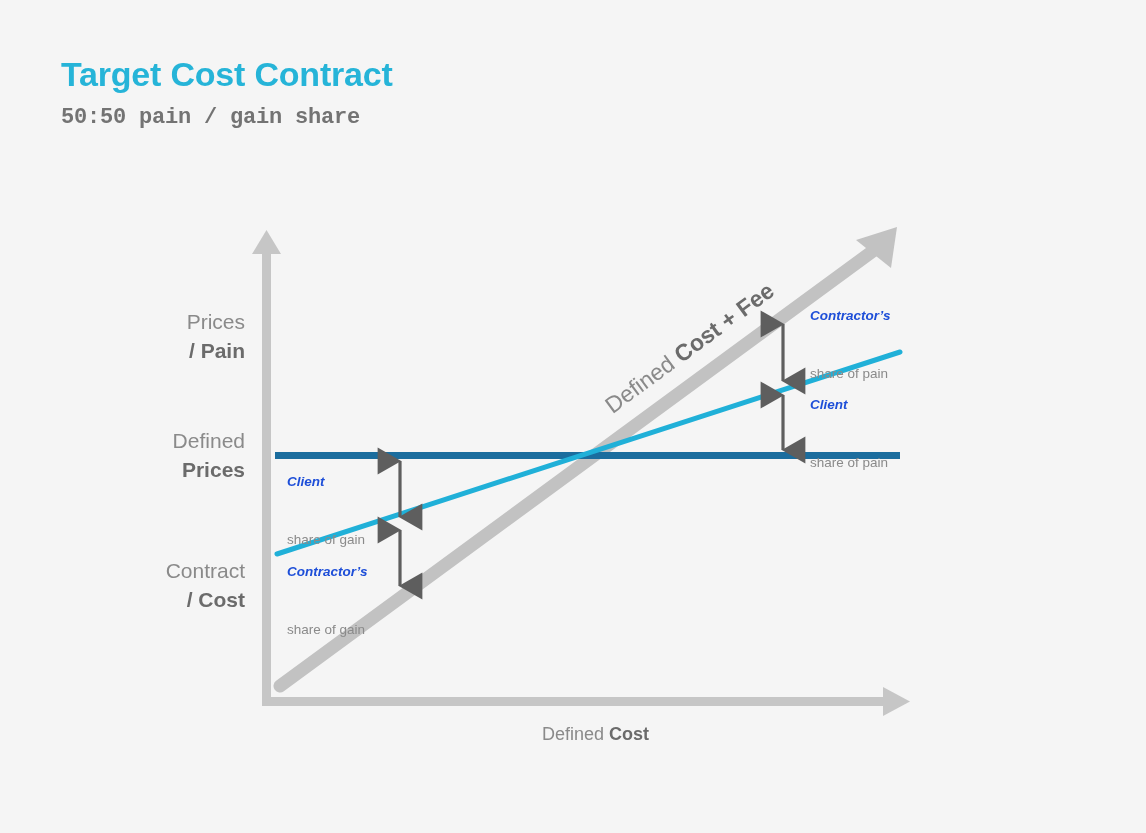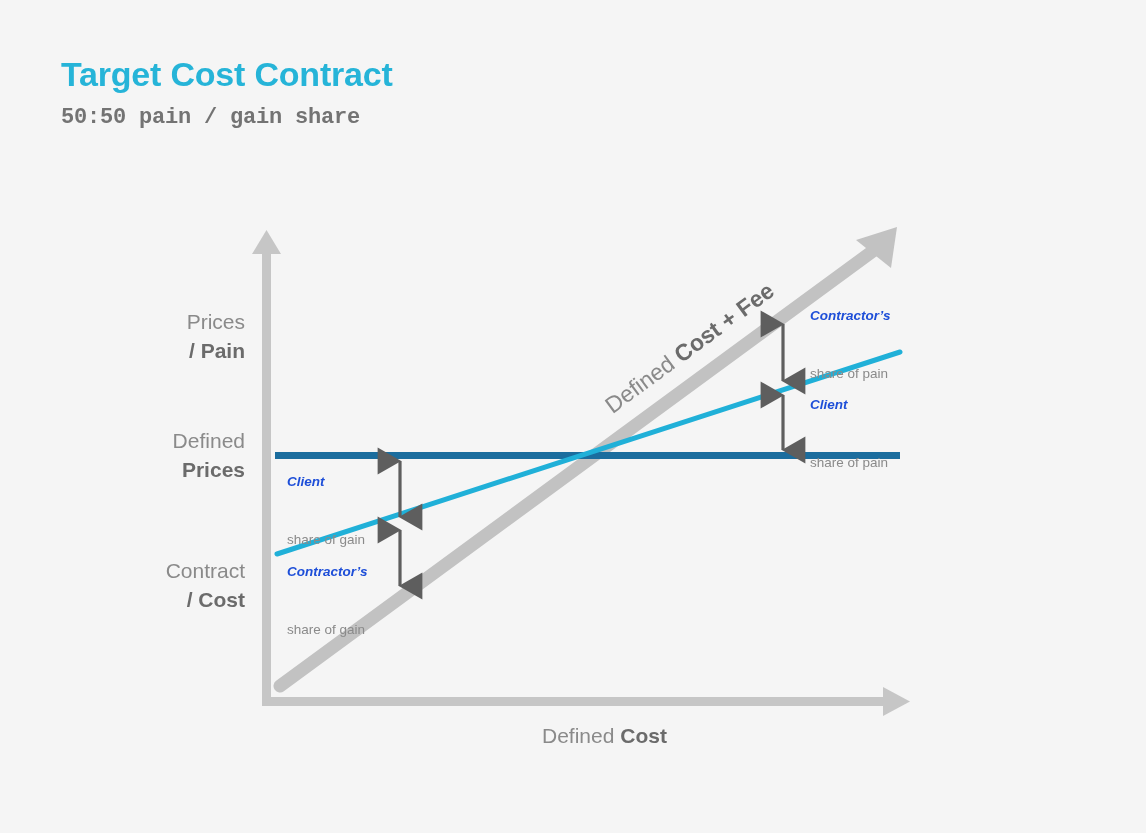--- a/index.html
+++ b/index.html
@@ -60,21 +60,21 @@
     font-size: 21px;
     line-height: 29px;
     white-space: nowrap;
   }
   .axis-label .lite { font-weight: normal; color: #8a8a8a; }
   .axis-label .bold { font-weight: bold; color: #6b6b6b; }
 
   .xaxis-label {
     position: absolute;
     color: #8a8a8a;
-    font-size: 21px;
+    font-size: 18px;
     white-space: nowrap;
   }
   .xaxis-label .lite { font-weight: normal; color: #8a8a8a; }
   .xaxis-label .bold { font-weight: bold; color: #6b6b6b; }
 
   .annot {
     position: absolute;
     font-size: 13.5px;
     line-height: 18px;
     color: #8a8a8a;

